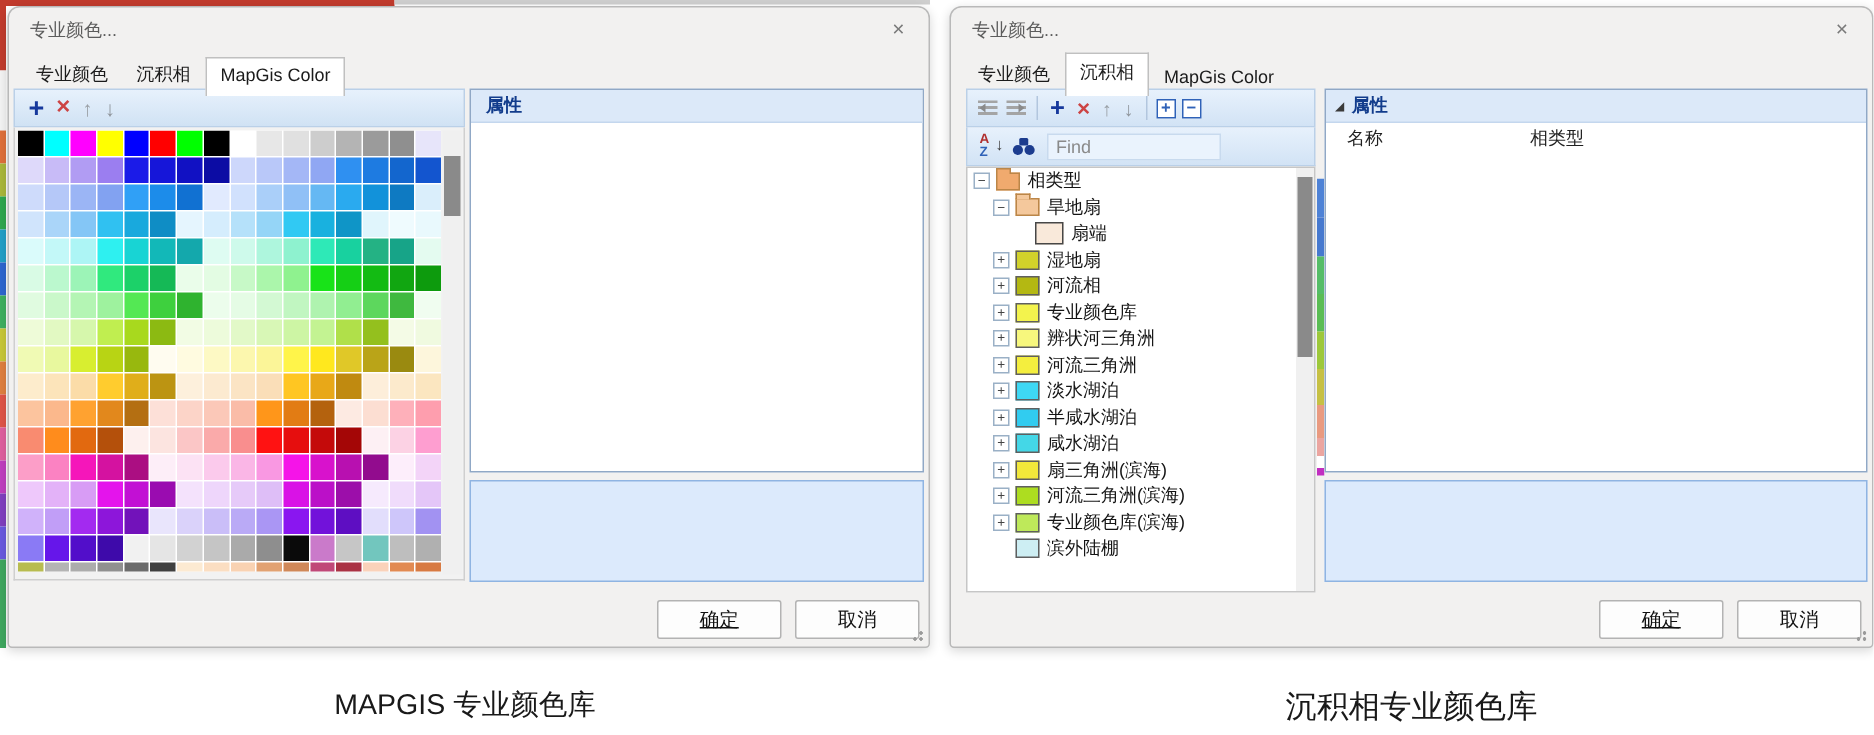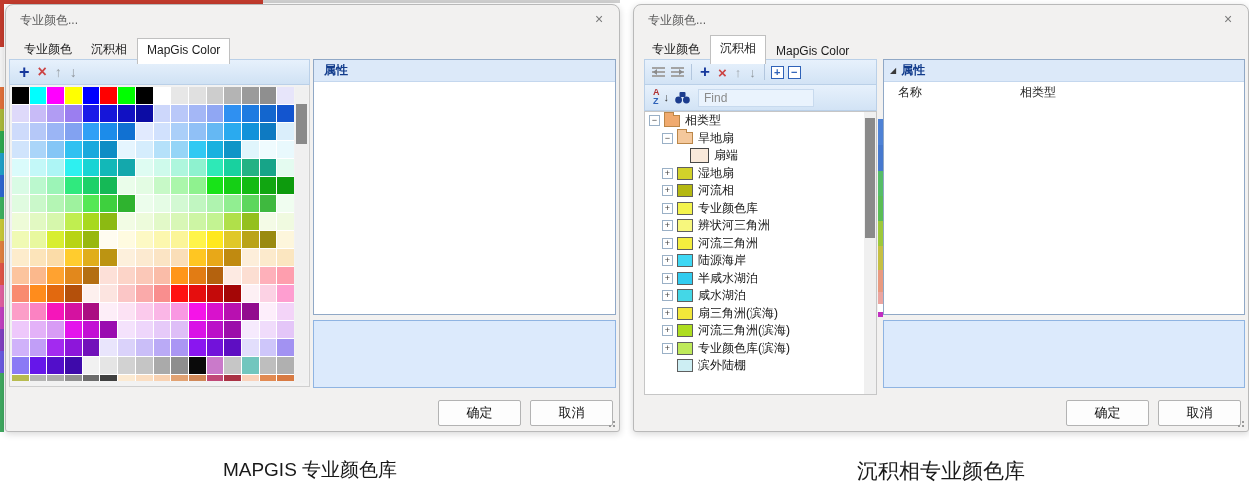--- a/index.html
+++ b/index.html
@@ -89,21 +89,21 @@
 .swatch.lg { width:19px; height:15px; border-color:#474747; }
 .tree-scroll { position:absolute; right:0; top:0; width:12px; height:100%; background:#f0f0f0; }
 .tree-thumb { position:absolute; left:1px; top:6px; width:10px; height:120px; background:#8a8a8a; }
 
 .mid-strip { position:absolute; left:244px; top:114px; width:5px; height:200px; overflow:hidden; }
 .mid-strip div { width:100%; }
 
 
 .btn { position:absolute; top:395px; width:83px; height:26px; background:#fdfdfd; border:1px solid #b3b3b3;
   border-radius:2px; font-size:13px; text-align:center; line-height:24px; color:#111; }
-.btn-ok { left:432px; } .btn-cancel { left:524px; }
+.btn-ok { left:432px;text-decoration:underline; } .btn-cancel { left:524px; }
 .grip { position:absolute; right:3px; bottom:3px; width:11px; height:11px;
   background:
     radial-gradient(circle at 9px 9px,#9a9a9a 1px,transparent 1.4px),
     radial-gradient(circle at 9px 5px,#9a9a9a 1px,transparent 1.4px),
     radial-gradient(circle at 5px 9px,#9a9a9a 1px,transparent 1.4px); }
 
 
 .caption { position:absolute; top:457px; text-align:center; color:#191919; }
 .caption-left  { left:0; width:620px; font-size:19px; }
 .caption-right { left:633px; width:616px; font-size:21px; font-family:"DejaVu Serif","Liberation Serif",serif; }
@@ -520,21 +520,21 @@
           <span class="tlabel">辨状河三角洲</span>
         </div>
         <div class="trow" style="padding-left: 17px;">
           <span class="texp">+</span>
           <span class="swatch" style="background: rgb(244, 238, 62);"></span>
           <span class="tlabel">河流三角洲</span>
         </div>
         <div class="trow" style="padding-left: 17px;">
           <span class="texp">+</span>
           <span class="swatch" style="background: rgb(62, 216, 244);"></span>
-          <span class="tlabel">陆源海岸</span>
+          <span class="tlabel">淡水湖泊</span>
         </div>
         <div class="trow" style="padding-left: 17px;">
           <span class="texp">+</span>
           <span class="swatch" style="background: rgb(49, 204, 240);"></span>
           <span class="tlabel">半咸水湖泊</span>
         </div>
         <div class="trow" style="padding-left: 17px;">
           <span class="texp">+</span>
           <span class="swatch" style="background: rgb(68, 215, 231);"></span>
           <span class="tlabel">咸水湖泊</span>

